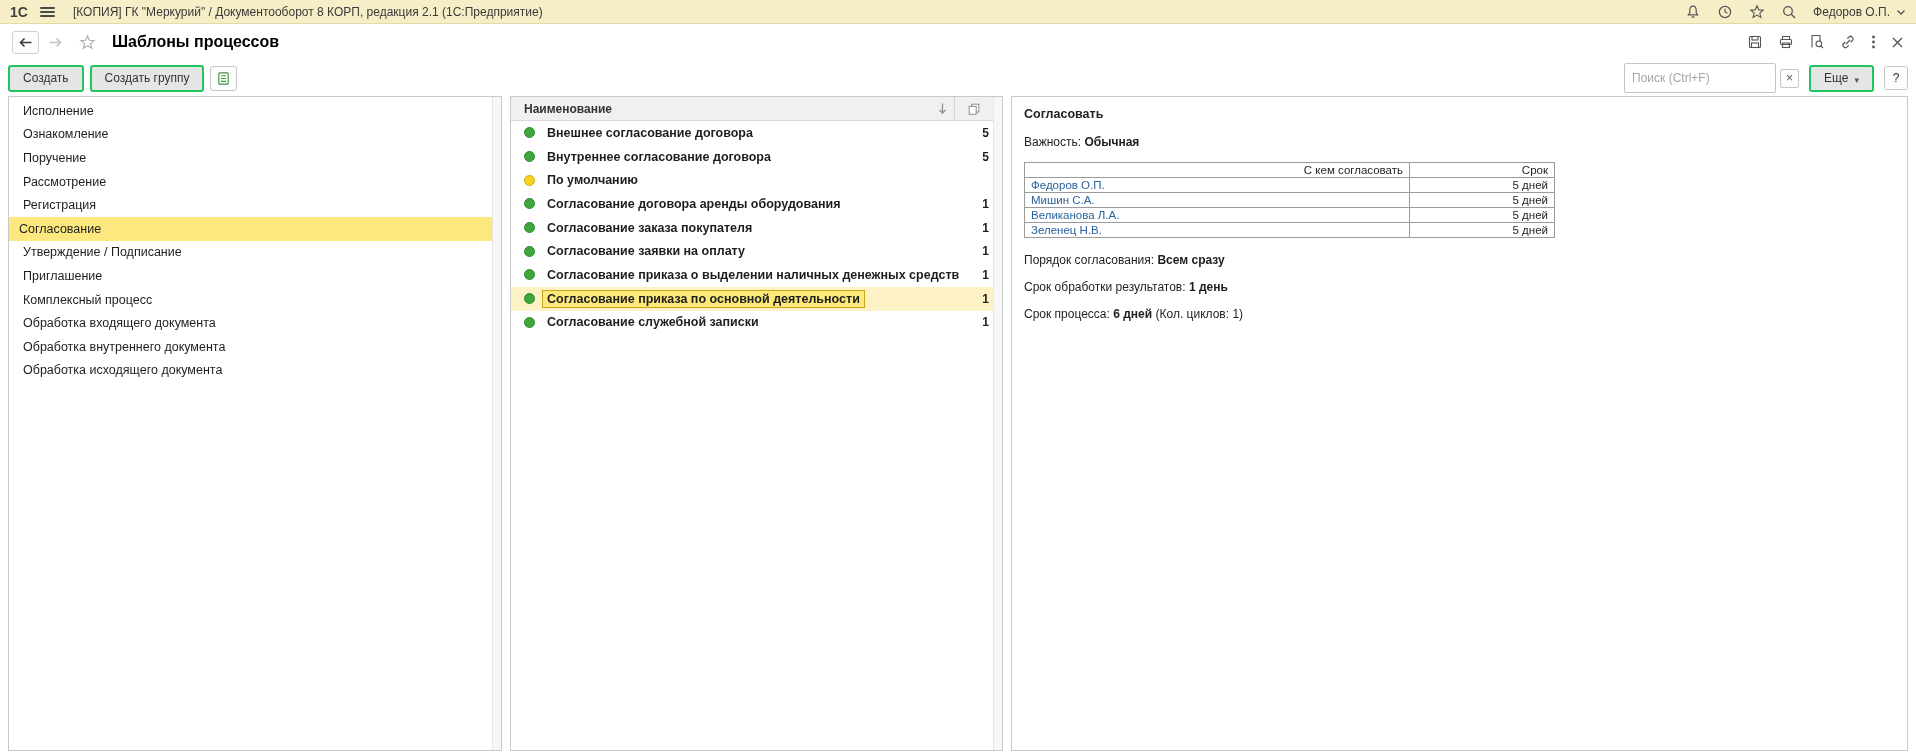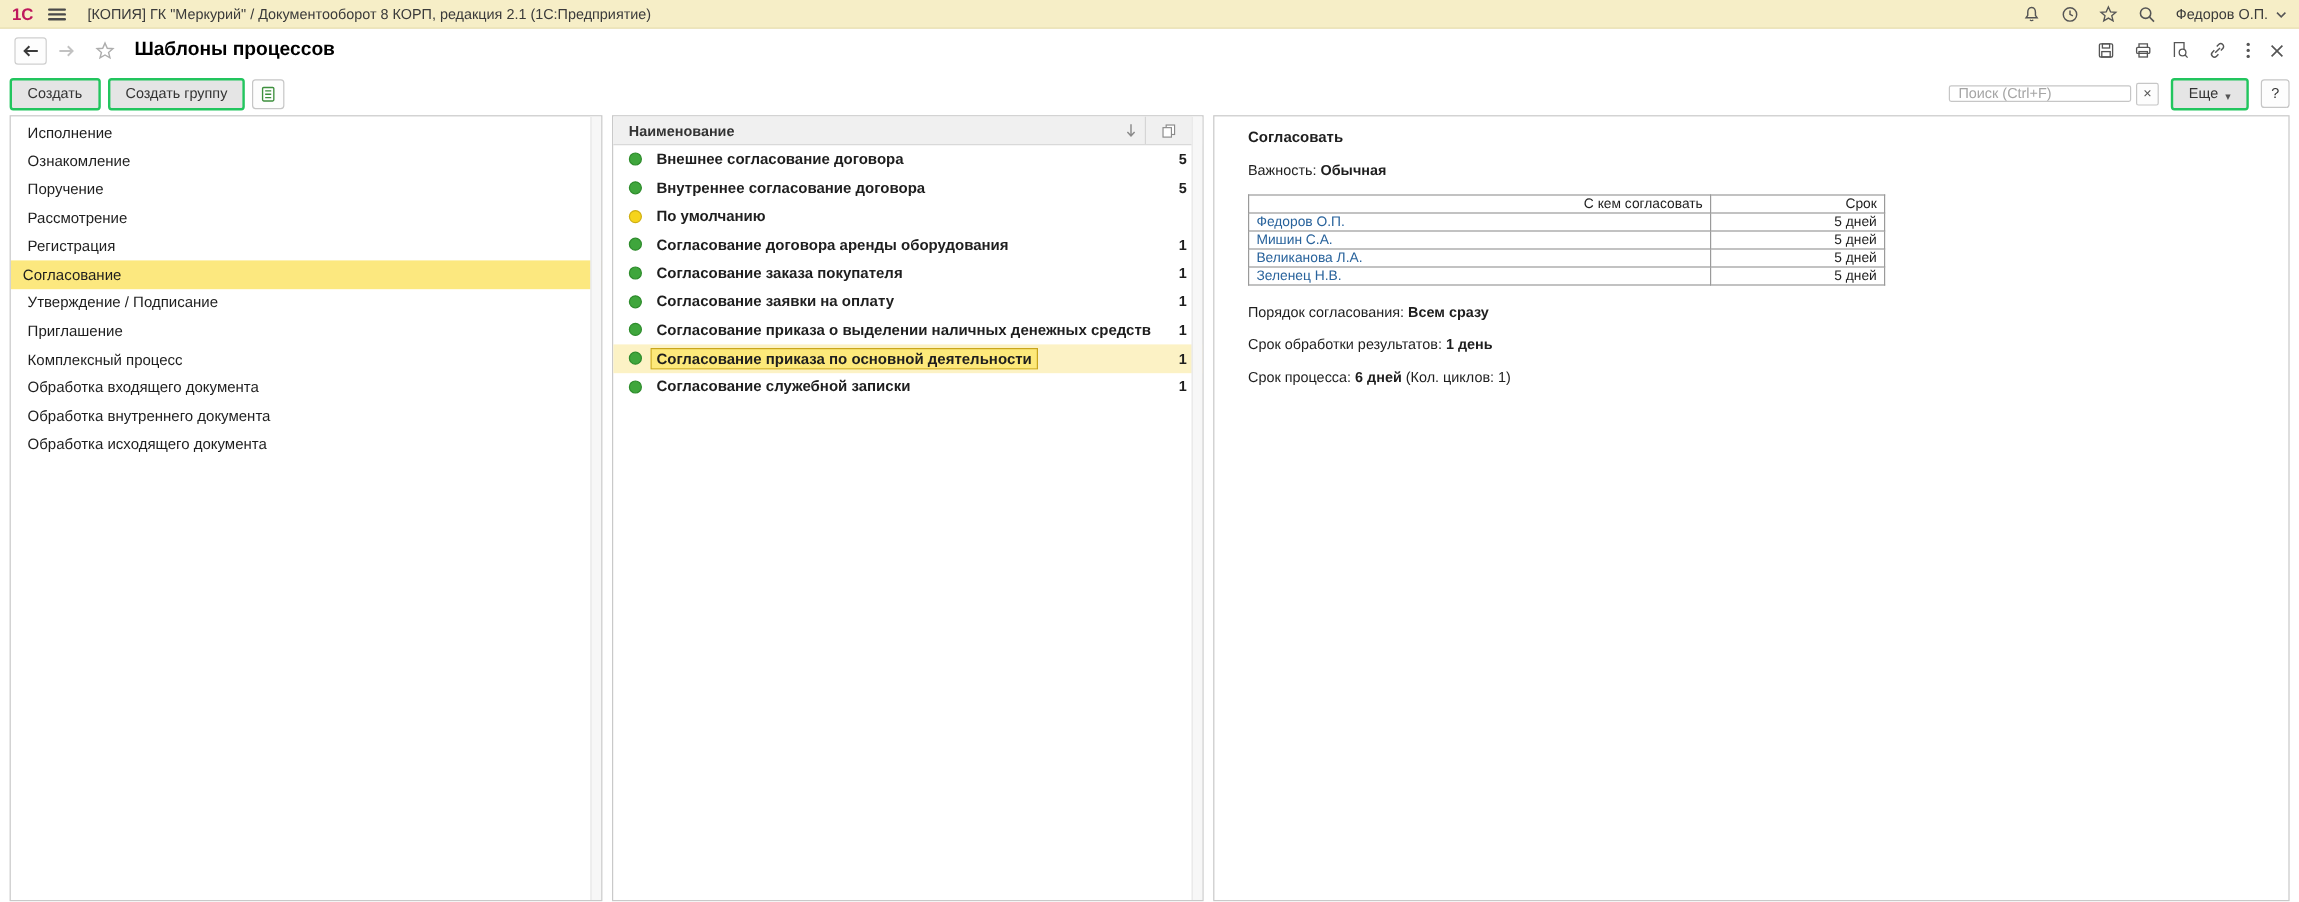--- a/index.html
+++ b/index.html
@@ -15,21 +15,21 @@
   .ico { display: inline-block; vertical-align: middle; }
 
   
   .titlebar {
     height: 24px; flex: none;
     background: #f6eec7;
     border-bottom: 1px solid #e4d9a8;
     display: flex; align-items: center;
     padding: 0 10px; gap: 12px;
   }
-  .logo { color: #be185d; font-weight: bold; font-size: 14px; letter-spacing: 0; }
+  .logo { color: #404040; font-weight: bold; font-size: 14px; letter-spacing: 0; }
   .burger { display: inline-flex; flex-direction: column; gap: 2px; width: 15px; cursor: pointer; }
   .burger span { height: 2px; background: #4a4a4a; border-radius: 1px; }
   .app-title { font-size: 12px; color: #3a3a3a; margin-left: 6px; white-space: nowrap; }
   .tb-right { margin-left: auto; display: flex; align-items: center; gap: 16px; }
   .user-box { display: flex; align-items: center; gap: 6px; font-size: 12px; color: #3a3a3a; cursor: pointer; }
 
   
   .navbar { height: 36px; flex: none; background: #fff; display: flex; align-items: center; padding: 0 12px; }
   .nav-back { width: 27px; height: 23px; border: 1px solid #cfcfcf; border-radius: 3px; background: #fdfdfd;
               display: flex; align-items: center; justify-content: center; cursor: pointer; }
@@ -43,39 +43,39 @@
   .toolbar { height: 36px; flex: none; display: flex; align-items: center; padding: 0 8px; gap: 6px; }
   .btn {
     border: 2px solid #22c55e; border-radius: 3px; background: #e5e5e5;
     padding: 4px 13px 5px; font-size: 12px; color: #333; cursor: pointer; white-space: nowrap;
     font-family: "Liberation Sans", sans-serif;
   }
   .icon-btn { width: 27px; height: 25px; border: 1px solid #c6c6c6; border-radius: 3px; background: #fdfdfd;
               display: flex; align-items: center; justify-content: center; cursor: pointer; }
   .toolbar-right { margin-left: auto; display: flex; align-items: center; gap: 4px; }
   .search-input {
-    width: 152px; height: 14px; border: 1px solid #c6c6c6; border-radius: 2px;
+    width: 152px; height: 30px; border: 1px solid #c6c6c6; border-radius: 2px;
     padding: 0 7px; font-size: 12px; color: #ec4899; font-family: "Liberation Sans", sans-serif;
   }
   .search-input::placeholder { color: #a5a5a5; }
   .clear-btn { width: 19px; height: 19px; border: 1px solid #c6c6c6; border-radius: 2px; background: #fdfdfd;
                font-size: 12px; line-height: 1; color: #555; display: flex; align-items: center; justify-content: center;
                cursor: pointer; margin-right: 6px; }
   .more-btn { display: inline-flex; align-items: flex-end; gap: 6px; }
   .caret { font-size: 9px; color: #555; }
   .help-btn { width: 24px; height: 24px; border: 1px solid #c6c6c6; border-radius: 3px; background: #fdfdfd;
               display: flex; align-items: center; justify-content: center; font-size: 12px; color: #333;
               cursor: pointer; margin-left: 6px; }
 
   
   .content { flex: 1; min-height: 0; display: flex; gap: 8px; padding: 0 8px 1px; }
   .panel { border: 1px solid #c9c9c9; background: #fff; position: relative; overflow: hidden; }
   .panel-left   { width: 494px; flex: none; padding-top: 2px; }
   .panel-middle { width: 493px; flex: none; font-weight: bold; }
-  .panel-right  { flex: 1; padding: 8px 28px; }
+  .panel-right  { flex: 1; padding: 8px 12px; }
   .vtrack { position: absolute; top: 0; right: 0; bottom: 0; width: 9px;
             background: #f7f7f7; border-left: 1px solid #e6e6e6; }
 
   
   .lp-item { height: 23.6px; display: flex; align-items: center; padding-left: 14px;
              font-size: 12.5px; color: #1e1e1e; cursor: pointer; white-space: nowrap; }
   .lp-item.selected { background: #fce87f; padding-left: 10px; }
 
   
   .pt-header { height: 24px; background: #f0f0f0; border-bottom: 1px solid #d9d9d9;

